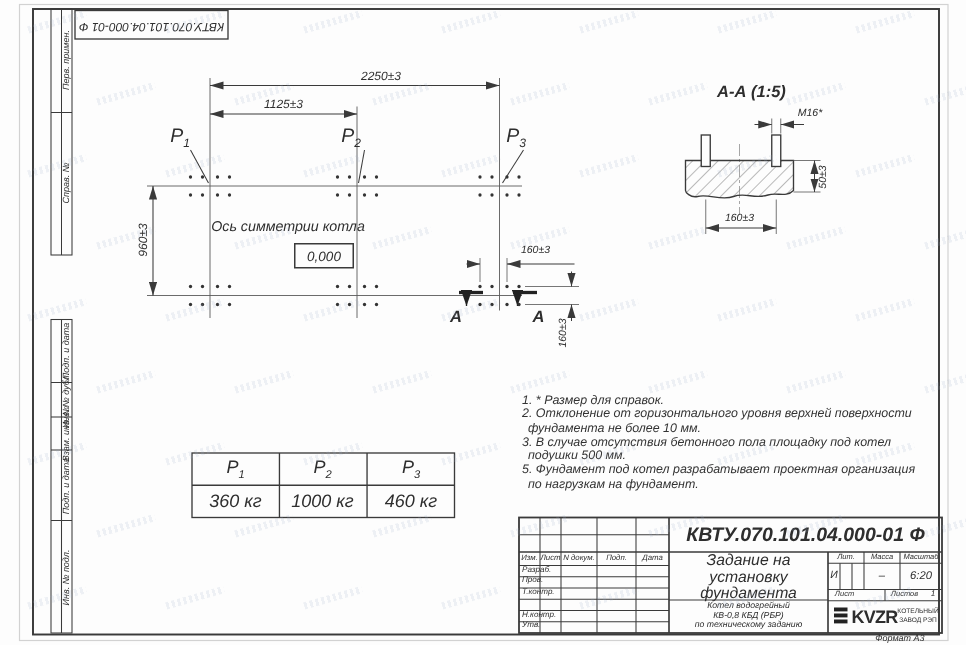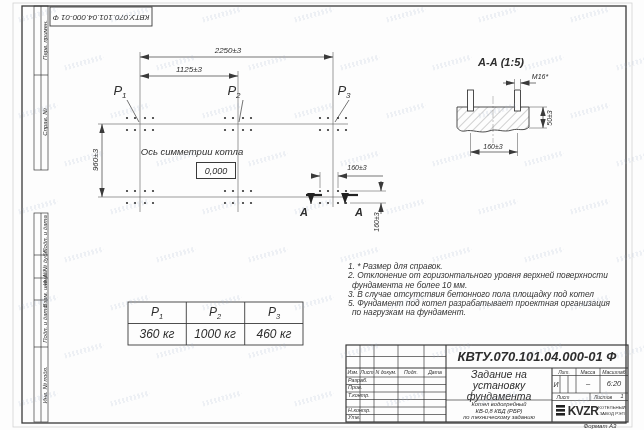--- a/index.html
+++ b/index.html
@@ -214,21 +214,21 @@
     <div class="t rot180" style="left:101px;top:16.5px;font-size:8px;">КВТУ.070.101.04.000-01 Ф</div>
 
     <div class="t rot" style="left:44.5px;top:40px;font-size:6px;">Перв. примен.</div>
     <div class="t rot" style="left:44.5px;top:122px;font-size:6px;">Справ. №</div>
     <div class="t rot" style="left:44.5px;top:234px;font-size:6px;">Подп. и дата</div>
     <div class="t rot" style="left:44.5px;top:266.5px;font-size:6px;">Инв. № дубл.</div>
     <div class="t rot" style="left:44.5px;top:289px;font-size:6px;">Взам. инв. №</div>
     <div class="t rot" style="left:44.5px;top:323.5px;font-size:6px;">Подп. и дата</div>
     <div class="t rot" style="left:44.5px;top:384.5px;font-size:6px;">Инв. № подл.</div>
 
-    <div class="t" style="left:228px;top:51px;font-size:8px;">2250±3</div>
+    <div class="t" style="left:254px;top:51px;font-size:8px;">2250±3</div>
     <div class="t" style="left:189px;top:70px;font-size:8px;">1125±3</div>
     <div class="t rot" style="left:96px;top:160px;font-size:8px;">960±3</div>
     <div class="t" style="left:357px;top:167px;font-size:7px;">160±3</div>
     <div class="t rot" style="left:376px;top:222px;font-size:7px;">160±3</div>
 
     <div class="t" style="left:120px;top:92px;font-size:13px;"><span>Р</span><sub>1</sub></div>
     <div class="t" style="left:234px;top:92px;font-size:13px;"><span>Р</span><sub>2</sub></div>
     <div class="t" style="left:344px;top:92px;font-size:13px;"><span>Р</span><sub>3</sub></div>
 
     <div class="t" style="left:192px;top:152px;font-size:9.5px;">Ось симметрии котла</div>
@@ -249,20 +249,21 @@
     <div class="t" style="left:274px;top:313px;font-size:12px;"><span>Р</span><sub>3</sub></div>
     <div class="t" style="left:157px;top:334px;font-size:12px;">360 кг</div>
     <div class="t" style="left:215px;top:334px;font-size:12px;">1000 кг</div>
     <div class="t" style="left:274px;top:334px;font-size:12px;">460 кг</div>
 
     <div class="notes">
       <div class="ln ind">1. * Размер для справок.</div>
       <div class="ln ind">2. Отклонение от горизонтального уровня верхней поверхности</div>
       <div class="ln">фундамента не более 10 мм.</div>
       <div class="ln ind">3. В случае отсутствия бетонного пола площадку под котел</div>
+      <div class="ln">подушки 500 мм.</div>
       <div class="ln ind">5. Фундамент под котел разрабатывает проектная организация</div>
       <div class="ln">по нагрузкам на фундамент.</div>
     </div>
 
     <div class="t bold" style="left:537px;top:356px;font-size:13px;">КВТУ.070.101.04.000-01 Ф</div>
     <div class="t" style="left:499px;top:374px;font-size:10.5px;">Задание на</div>
     <div class="t" style="left:499px;top:385px;font-size:10.5px;">установку</div>
     <div class="t" style="left:499px;top:396px;font-size:10.5px;">фундамента</div>
     <div class="t" style="left:499px;top:405px;font-size:5.8px;">Котел водогрейный</div>
     <div class="t" style="left:499px;top:411.5px;font-size:5.8px;">КВ-0,8 КБД (РБР)</div>

